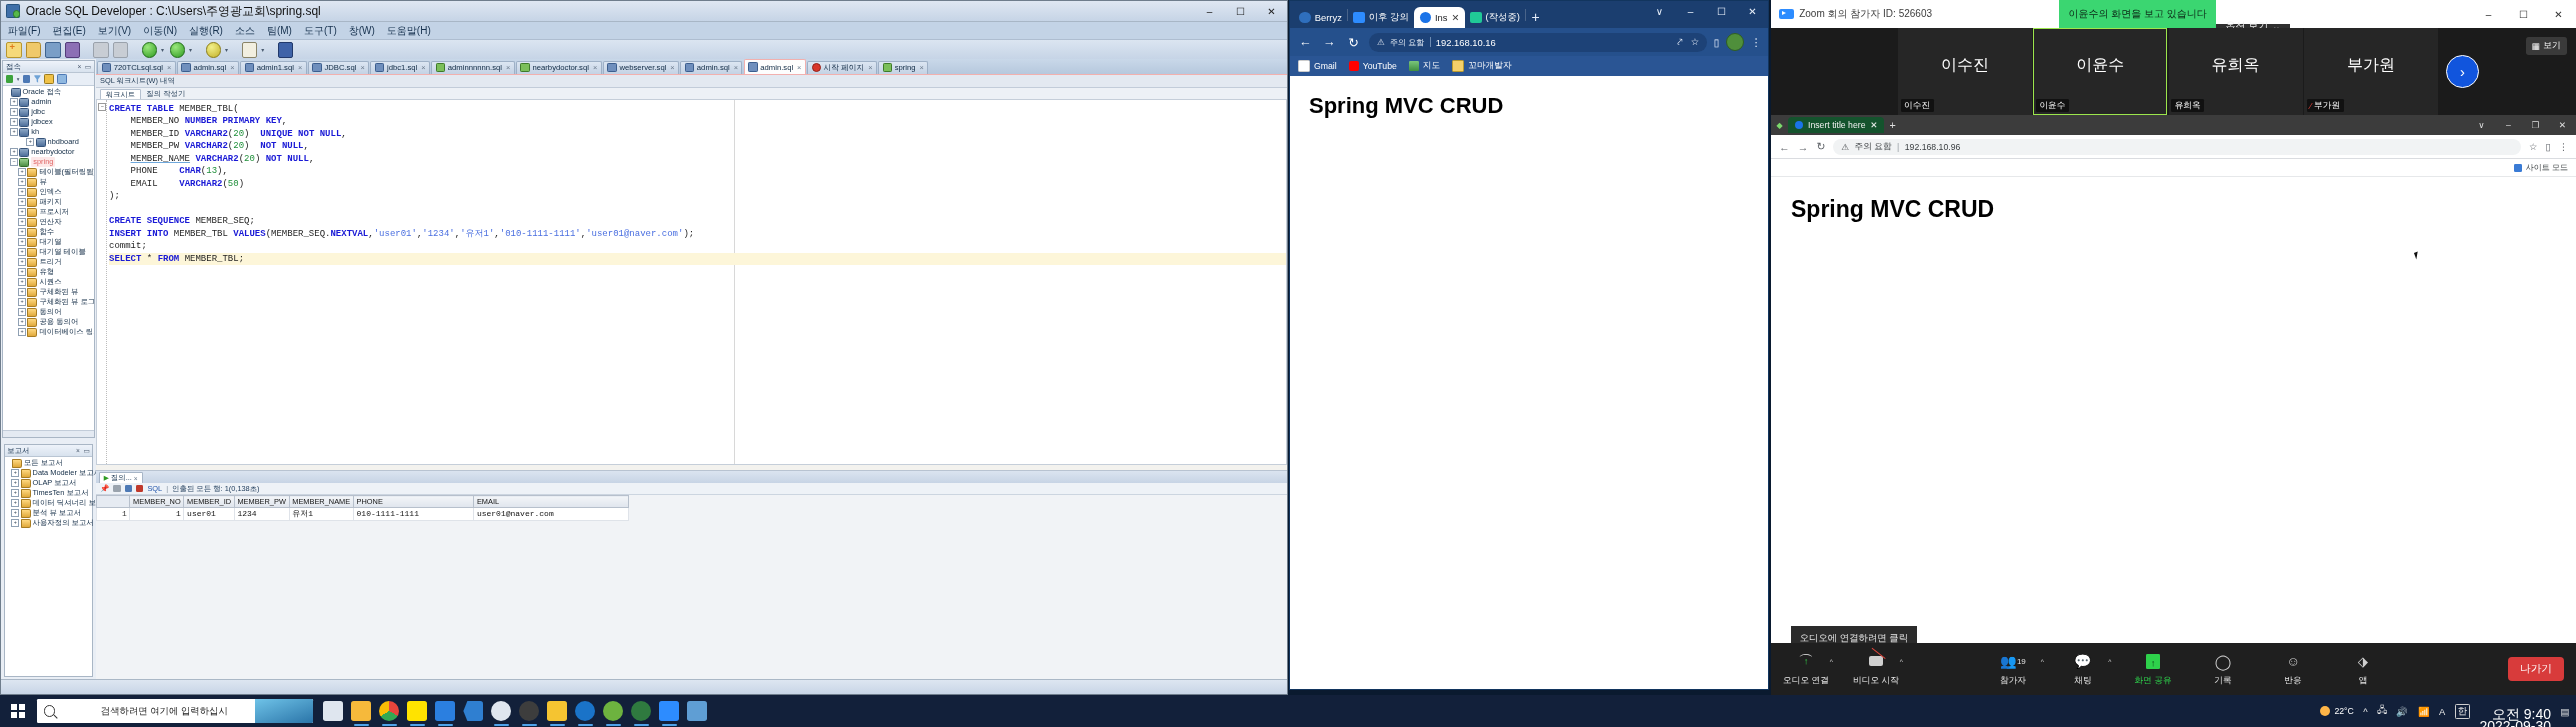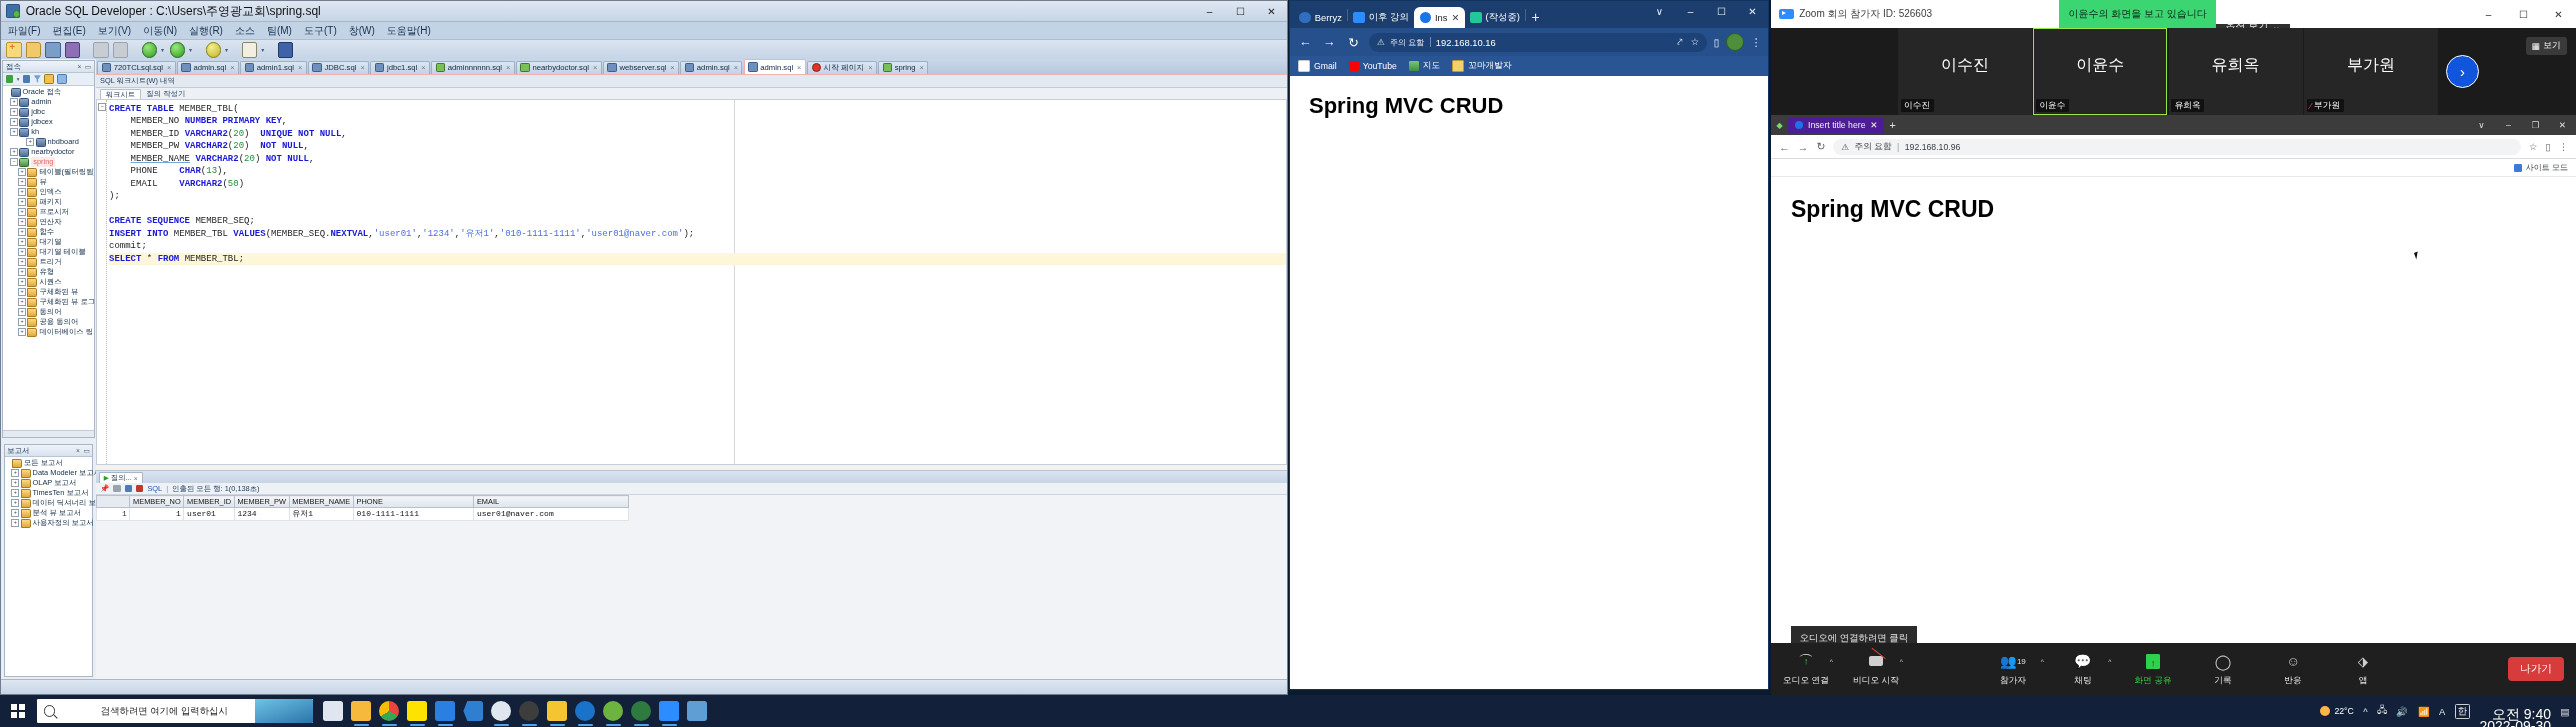--- a/index.html
+++ b/index.html
@@ -151,21 +151,21 @@
   .ptile .big{position:absolute;left:0;right:0;top:27px;text-align:center;color:#fff;font-size:16px;}
   .ptile .nm{position:absolute;left:2.7px;bottom:2.7px;background:rgba(0,0,0,.55);color:#fff;font-size:8.7px;padding:0.7px 3.4px;border-radius:1.3px;display:flex;gap:2.7px;align-items:center;}
   .muteic{color:#e8453c;font-size:8.7px;}
   .arrowbtn{width:31px;height:31px;border-radius:50%;background:#1155dd;color:#fff;display:flex;align-items:center;
       justify-content:center;font-size:14.8px;align-self:center;margin-left:6.7px;border:1.3px solid #fff;}
   .viewbtn{position:absolute;right:9.4px;top:9.4px;background:#3a3a3a;color:#fff;font-size:8.7px;padding:2.7px 6px;border-radius:2.7px;display:flex;gap:3.4px;align-items:center;}
 
   
   #share{position:absolute;left:0;right:0;top:115px;bottom:52px;background:#fff;}
   #share .itabs{height:20px;background:#3c3c3c;display:flex;align-items:center;padding-left:5.4px;gap:5.4px;color:#ddd;font-size:8.7px;}
-  #share .itab{background:#4c1d95;border-radius:4px 4px 0 0;padding:2.7px 6.7px;display:flex;gap:4.7px;align-items:center;color:#f0f0f0;}
+  #share .itab{background:#14532d;border-radius:4px 4px 0 0;padding:2.7px 6.7px;display:flex;gap:4.7px;align-items:center;color:#f0f0f0;}
   #share .iwin{margin-left:auto;display:flex;}
   #share .iwin div{width:27px;height:20px;display:flex;align-items:center;justify-content:center;color:#ddd;font-size:8.7px;}
   #share .ibar{height:23px;background:#fff;display:flex;align-items:center;gap:8px;padding:0 8px;border-bottom:0.7px solid #dadce0;}
   #share .ibar .nv{color:#5f6368;font-size:10.7px;}
   #share .iomni{flex:1;height:16px;background:#f1f3f4;border-radius:8px;display:flex;align-items:center;gap:5.4px;padding:0 8px;font-size:8.7px;color:#3c4043;}
   #share .ibmk{height:17.4px;display:flex;align-items:center;justify-content:flex-end;padding-right:8px;gap:4px;font-size:8px;color:#3c4043;border-bottom:0.7px solid #e6e8ea;}
   #share .ipage{position:absolute;left:0;right:0;top:62px;bottom:0;background:#fff;}
   #share h1.pg{margin:19px 0 0 20px;font-size:23px;font-weight:bold;color:#000;}
   .cursorArrow{position:absolute;width:0;height:0;border-left:4.7px solid #111;border-bottom:7.4px solid transparent;
       transform:rotate(-20deg);}

